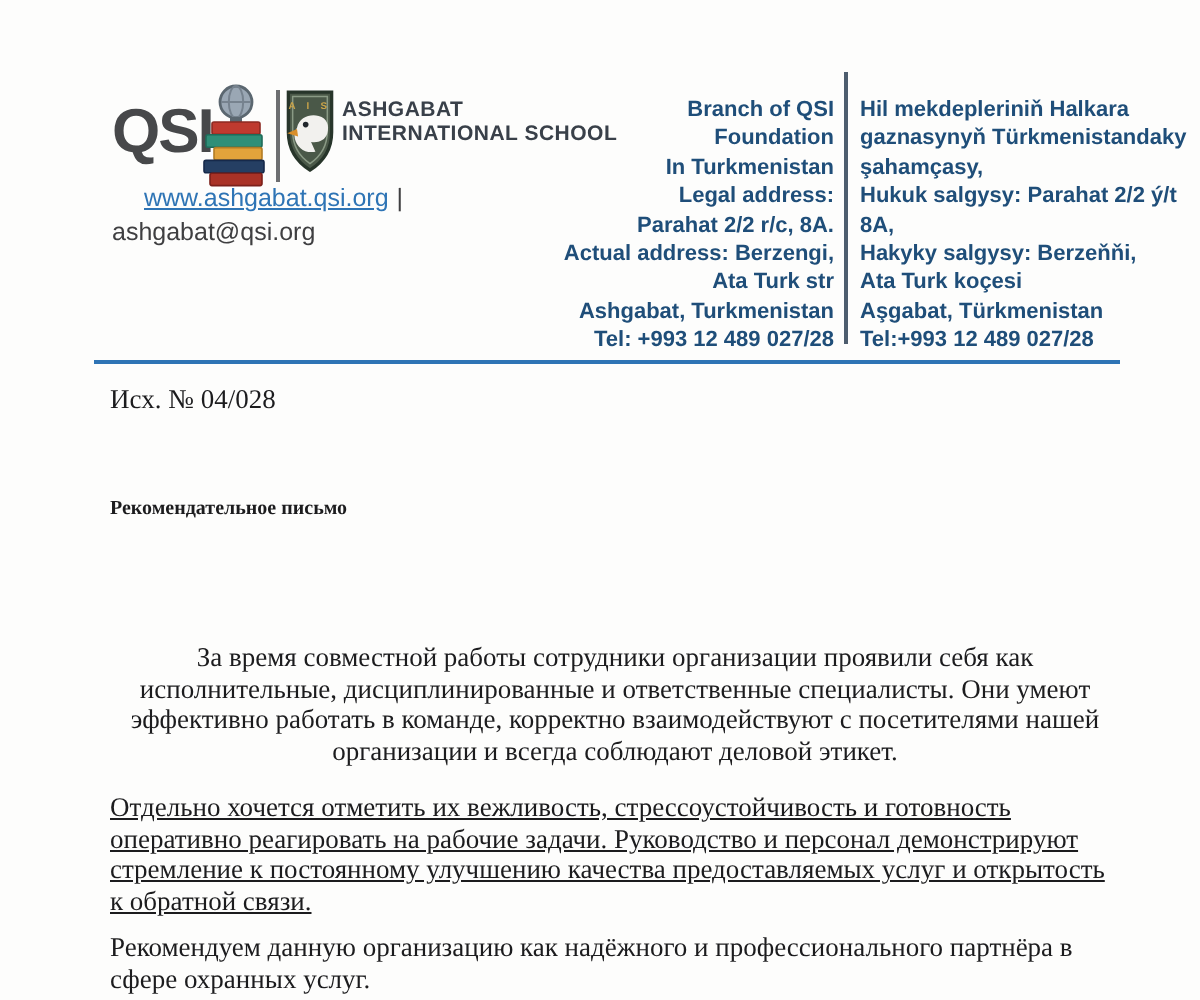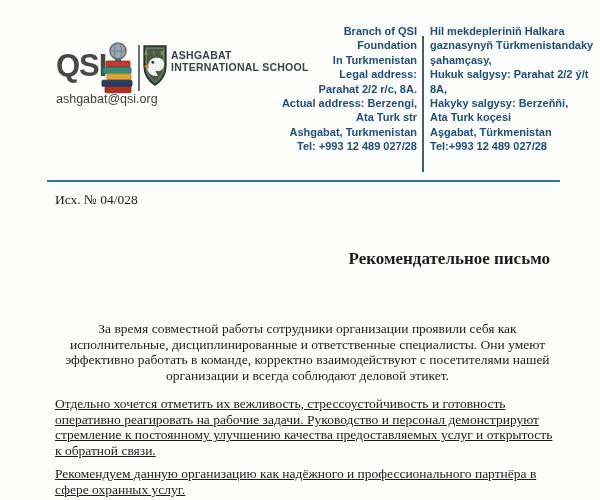--- a/index.html
+++ b/index.html
@@ -30,50 +30,50 @@
   .links{
     position:absolute;left:56px;top:91px;
     font-size:12.5px;color:#3f3f41;line-height:16.5px;
   }
   .website-row{padding-left:16px;}
   .website-link{
     color:#2e74b5;text-decoration:underline;cursor:pointer;
   }
   .pipe{color:#3f3f41;margin-left:4px;}
   .addr{
-    position:absolute;top:24px;
+    position:absolute;top:48px;
     font-size:11px;font-weight:600;color:#1f4e79;
     line-height:14.4px;white-space:pre-line;
   }
   .addr-en{right:183px;text-align:right;}
   .addr-tk{left:430px;text-align:left;}
   .addr-divider{
     position:absolute;left:422px;top:36px;
     width:2px;height:136px;background:#4d5d6e;
   }
   .rule{
     position:absolute;left:47px;top:180px;
     width:513px;height:2.3px;background:#2e74b5;
   }
   
   .serif{font-family:"Liberation Serif", serif;color:#1c1c1e;}
   .ref{position:absolute;left:55px;top:192px;font-size:13.5px;}
   .date{position:absolute;right:50px;top:192px;font-size:13.5px;}
   .title{
     position:absolute;left:55px;top:249px;width:495px;
-    text-align:right;font-size:17px;font-weight:700;
+    text-align:left;font-size:10px;font-weight:700;
   }
   .para{
     position:absolute;left:55px;width:505px;
     font-size:13.5px;line-height:15.7px;white-space:pre-line;
   }
   .p0{top:276px;}
   .p1{top:321px;text-align:center;}
   .p2{top:396px;text-decoration:underline;}
-  .p3{top:466px;text-decoration:underline;}
+  .p3{top:466px;}
 </style>
 </head>
 <body>
 
 <div class="page">
 
   <div class="qsi-text">QSI</div>
 
   <div class="books-icon">
     <svg width="34" height="52" viewBox="0 0 34 52">
@@ -101,20 +101,23 @@
       <circle cx="20" cy="35" r="2.6" fill="#20262b"></circle>
     </svg>
   </div>
 
   <div class="school-name">
     <div>ASHGABAT</div>
     <div>INTERNATIONAL SCHOOL</div>
   </div>
 
   <div class="links">
+    <div class="website-row">
+      <span class="website-link">www.ashgabat.qsi.org</span><span class="pipe">|</span>
+    </div>
     <div>ashgabat@qsi.org</div>
   </div>
 
   <div class="addr addr-en">Branch of QSI
 Foundation
 In Turkmenistan
 Legal address:
 Parahat 2/2 r/c, 8A.
 Actual address: Berzengi,
 Ata Turk str

